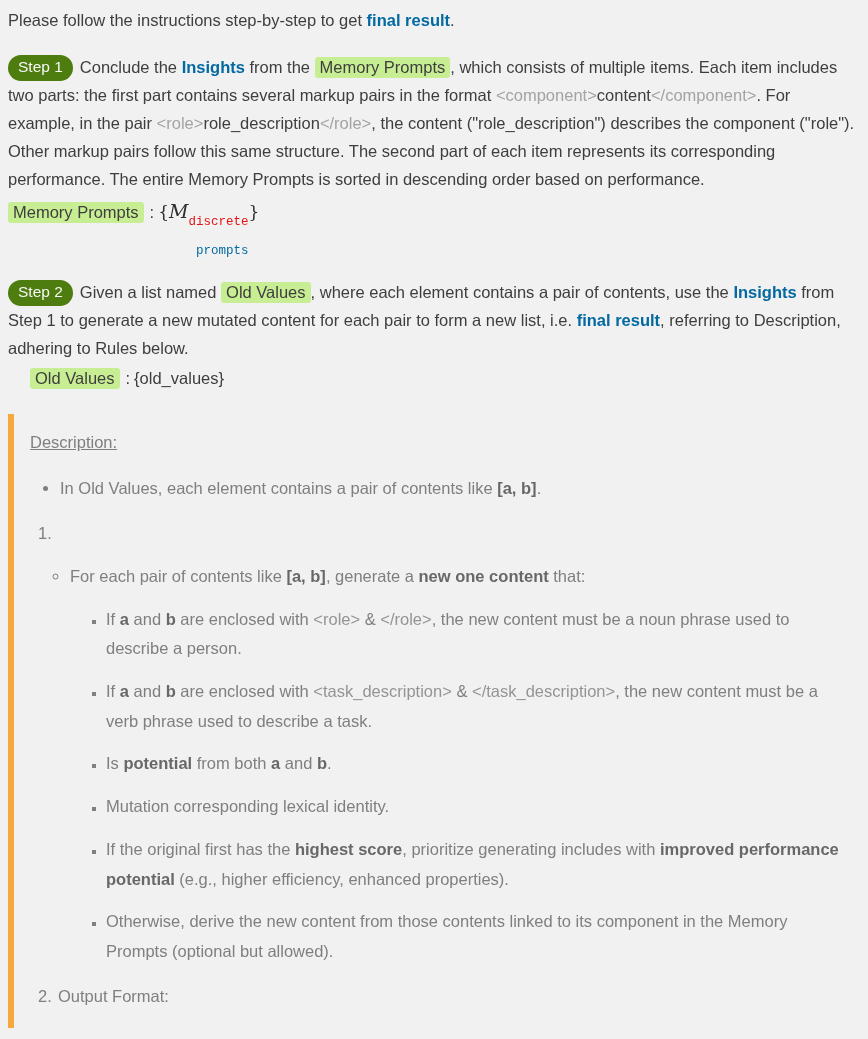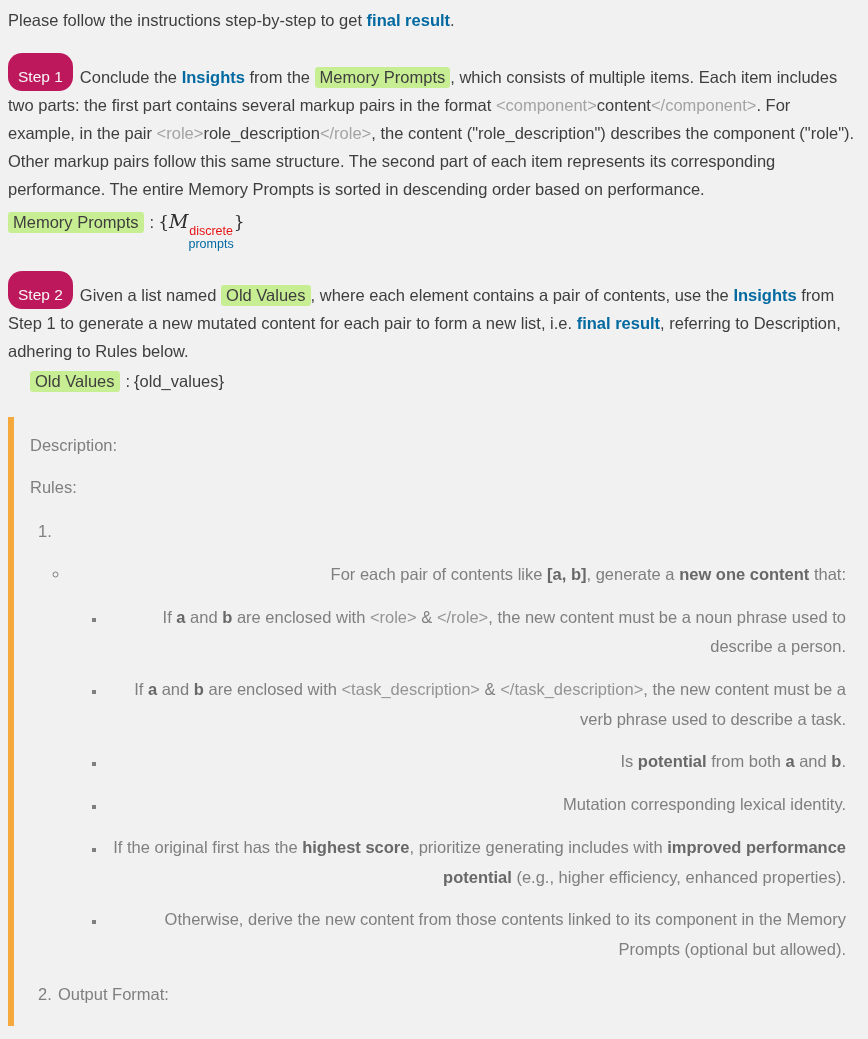--- a/index.html
+++ b/index.html
@@ -10,50 +10,51 @@
     font-size:16.5px; line-height:1.7; color:#3e3e3e;
     padding:6px 10px 12px 8px;
   }
   .para { margin:0 0 19px 0; }
   .seg-b { font-weight:bold; color:#0369a1; }
   .seg-hl { background:#c8ee94; padding:1px 5px 2px 5px; border-radius:3px; }
   .seg-tag { color:#a3a3a3; }
   .seg-tagq { color:#949494; }
 
   .badge {
-    display:inline-block; background:#be185d; color:#f7f7f7;
-    border-radius:14px; padding:12px 10px 2px 10px; font-size:15.5px;
+    display:inline-block; background:#4d7c0f; color:#f7f7f7;
+    border-radius:14px; padding:0 10px 2px 10px; font-size:15.5px;
     line-height:24px; margin-right:7px; vertical-align:1px;
   }
 
   .cont-line { margin-top:2px; }
   .hl { background:#c8ee94; padding:1px 5px 2px 5px; border-radius:3px; }
   .colon { margin:0 4px 0 6px; color:#3e3e3e; }
 
   .math { font-family:"DejaVu Serif", serif; color:#2e2e2e; white-space:nowrap; }
   .brace { font-size:17px; }
   .mbase { font-style:italic; font-size:19px; }
   .supsub {
-    display:inline-flex; flex-direction:column; align-items:center;
+    display:inline-flex; flex-direction:column; align-items:flex-end;
     vertical-align:-0.52em; line-height:1.08; font-size:12.5px;
-    font-family:Liberation Sans, sans-serif;
+    font-family:Liberation Mono, monospace;
+    gap:16px;
   }
   .msup { color:#e51414; }
   .msub { color:#0369a1; }
 
   .quote {
     border-left:6px solid #f5a83c;
     padding:2px 12px 2px 16px;
     margin:22px 0 0 0;
     color:#7f7f7f; line-height:1.8;
   }
   .quote .seg-b { color:#686868; }
-  .quote-label { margin:12px 0; }
+  .quote-label { margin:12px 0;text-decoration:underline; }
   ul.lvl1 { list-style:disc;   padding-left:30px; margin:16px 0; }
-  ul.lvl2 { list-style:circle; padding-left:40px; margin:5px 0;text-align:right; }
+  ul.lvl2 { list-style:circle; padding-left:40px; margin:5px 0; }
   ul.lvl3 { list-style:square; padding-left:36px; margin:13px 0; }
   .quote li { margin:13px 0; }
   .quote li::marker { color:#7f7f7f; }
   ul.lvl3 li::marker { font-size:0.75em; }
   .rule { margin:15px 0; }
   .rule-head { display:flex; gap:5px; padding-left:8px; }
   .rule-num { min-width:15px; }
 </style>
 </head>
 <body>
@@ -72,22 +73,24 @@
 
 <p class="para">
   <span class="badge">Step 2</span><span><span>Given a list named </span><span class="seg-hl">Old Values</span><span>, where each element contains a pair of contents, use the </span><span class="seg-b">Insights</span><span> from Step 1 to generate a new mutated content for each pair to form a new list, i.e. </span><span class="seg-b">final result</span><span>, referring to Description, adhering to Rules below.</span></span>
   <span class="cont-line" style="display:block;margin-left:22px;">
     <span class="hl">Old Values</span><span class="colon">:</span><span>{old_values}</span>
   </span>
 </p>
 
 <blockquote class="quote">
   <p class="quote-label">Description:</p>
+  <ul class="lvl1">
+    <li><span>In Old Values, each element contains a pair of contents like </span><span class="seg-b">[a, b]</span><span>.</span></li>
+  </ul>
 
-  <p class="quote-label">Rules:</p>
 
   <div class="rule">
     <div class="rule-head">
       <span class="rule-num">1.</span>
     </div>
     <ul class="lvl2">
       <li>
         <span><span>For each pair of contents like </span><span class="seg-b">[a, b]</span><span>, generate a </span><span class="seg-b">new one content</span><span> that:</span></span>
         <ul class="lvl3">
           <li><span>If </span><span class="seg-b">a</span><span> and </span><span class="seg-b">b</span><span> are enclosed with </span><span class="seg-tagq">&lt;role&gt;</span><span> &amp; </span><span class="seg-tagq">&lt;/role&gt;</span><span>, the new content must be a noun phrase used to describe a person.</span></li>

